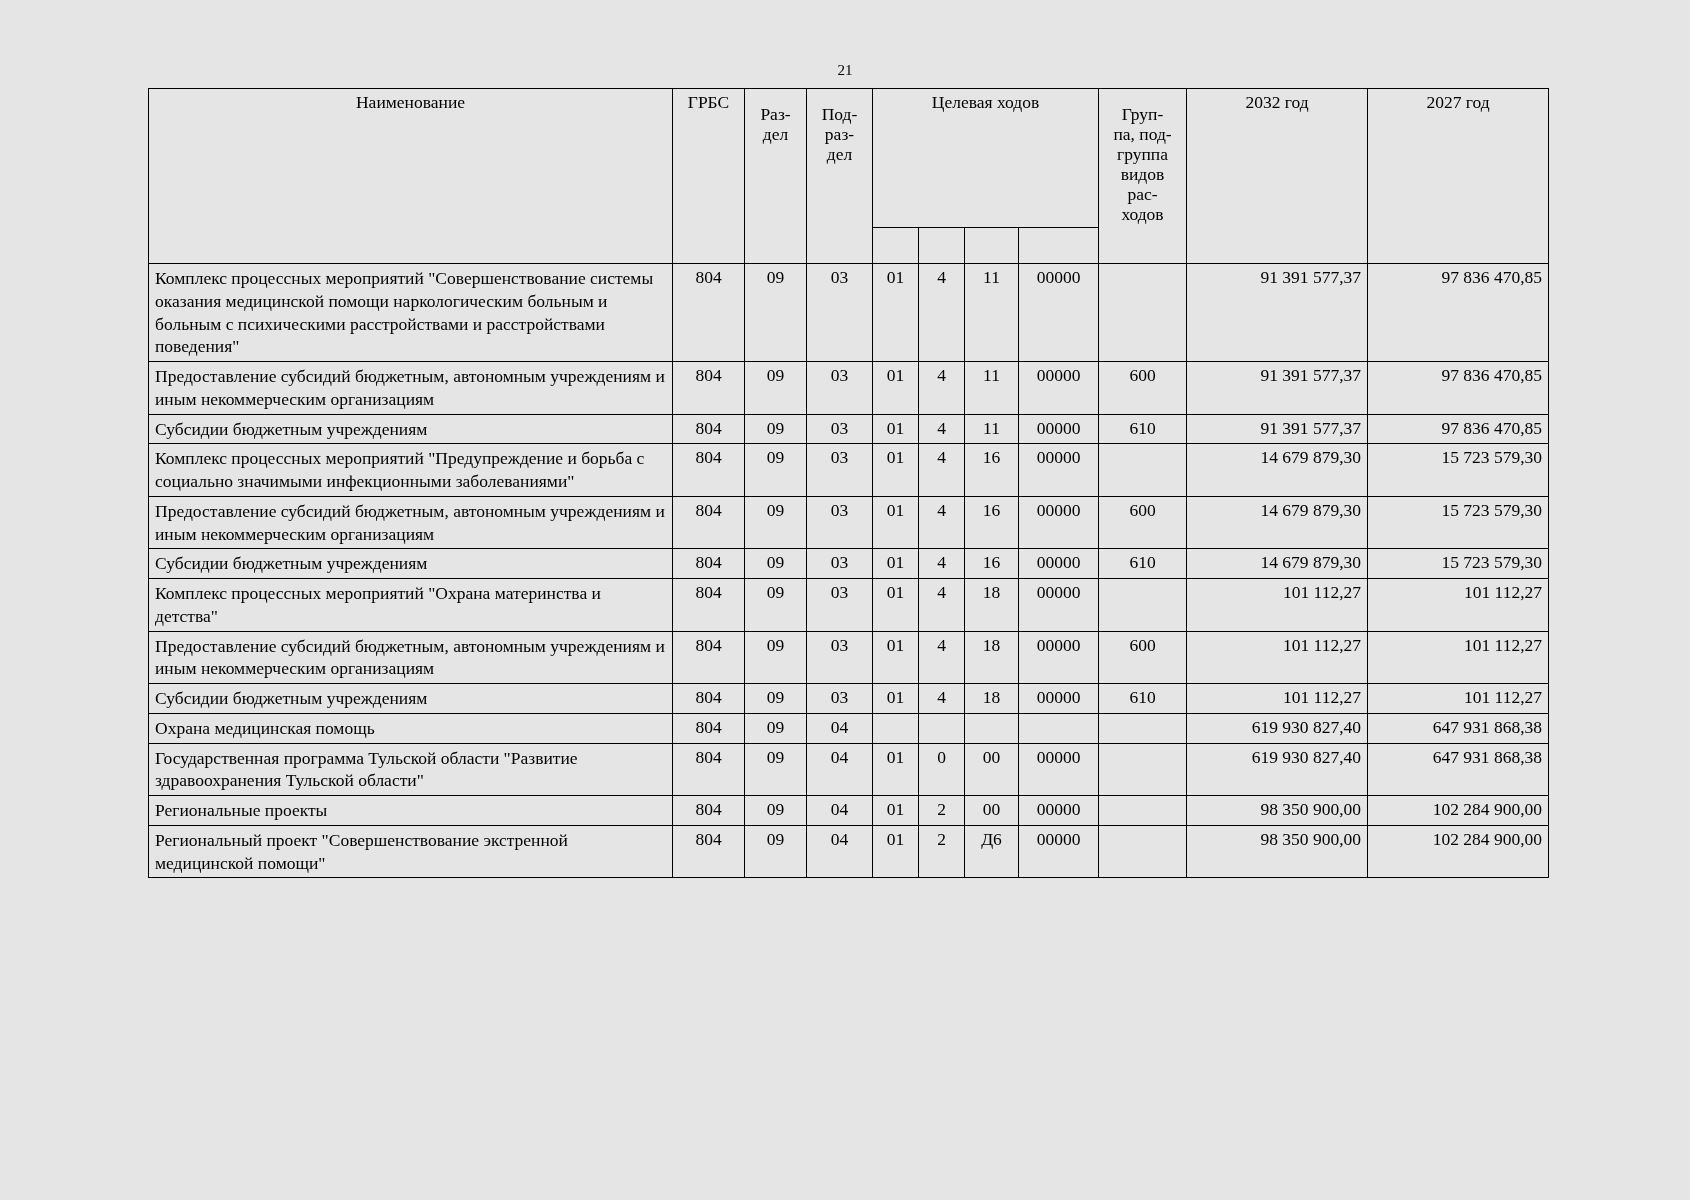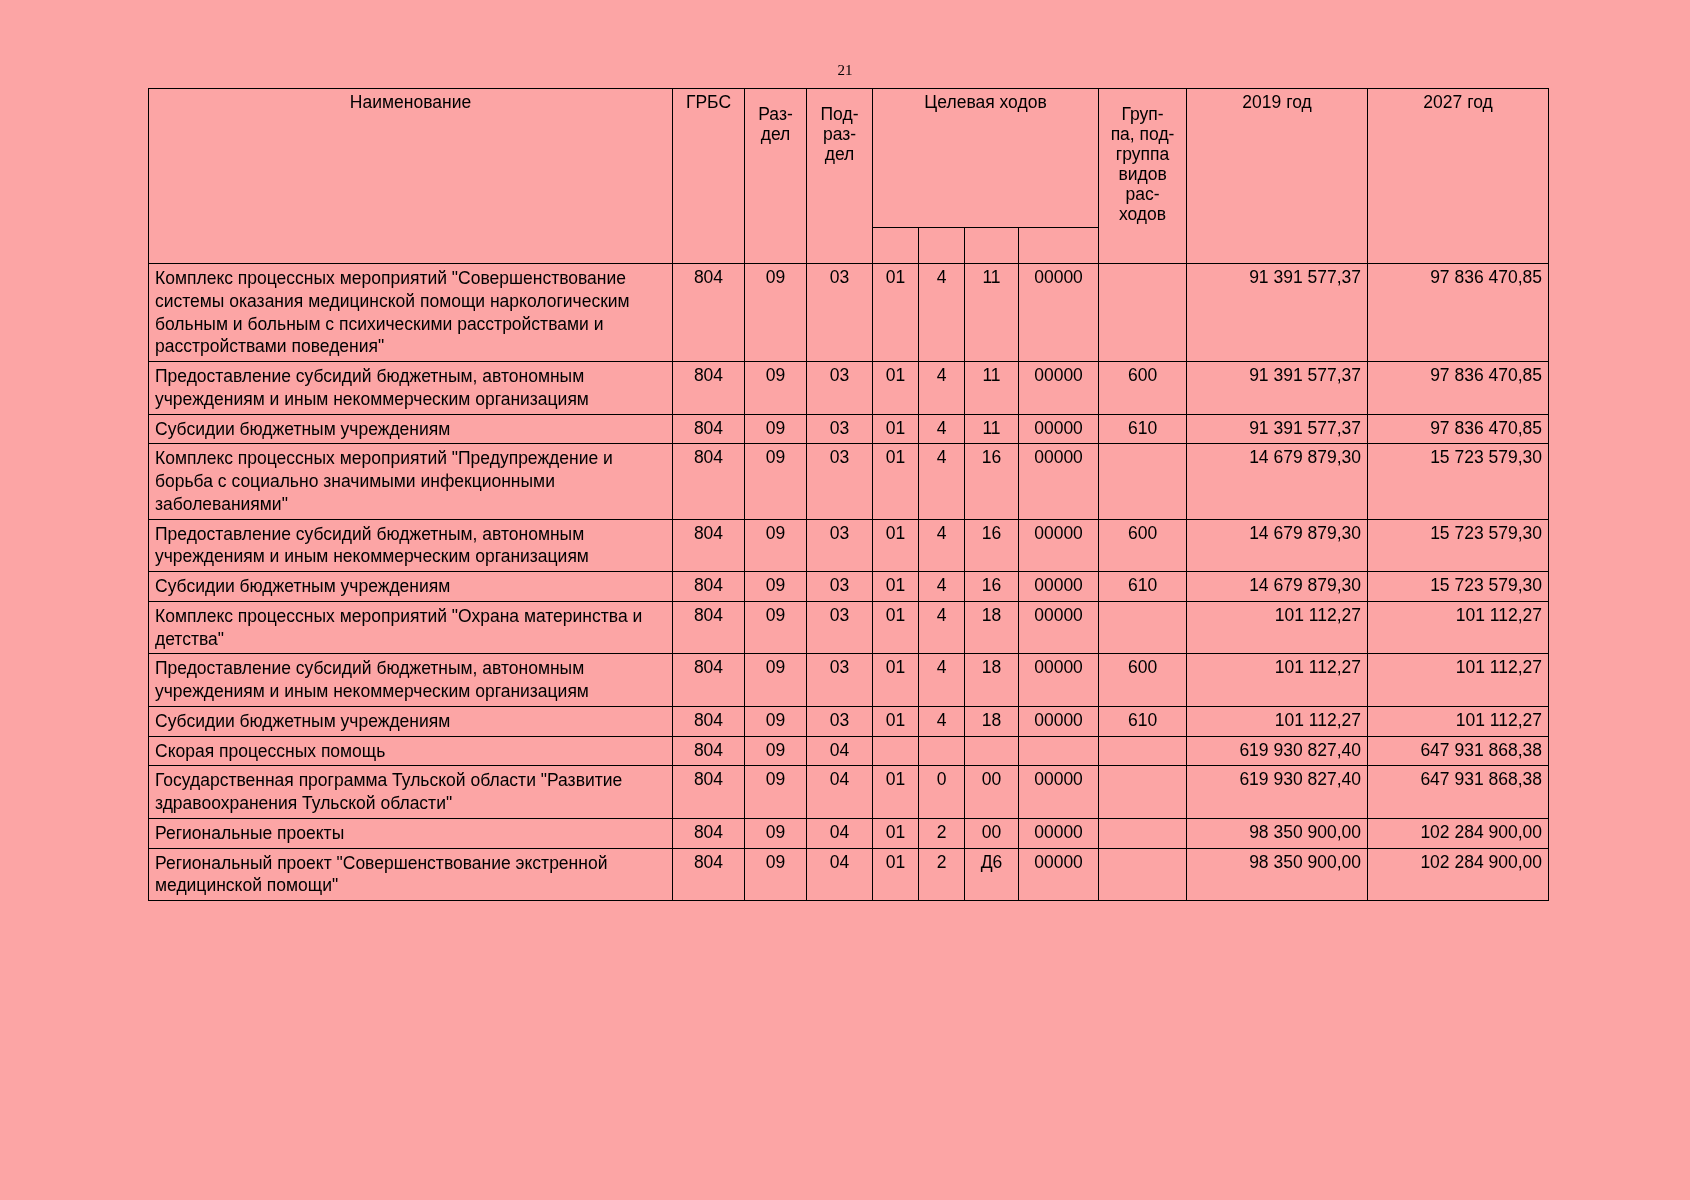--- a/index.html
+++ b/index.html
@@ -12,21 +12,21 @@
     height: 1200px;
     font-family: "Liberation Serif", serif;
     color: #000000;
     position: relative;
   }
   .page {
     position: absolute;
     left: 0; top: 0;
     width: 1690px;
     height: 1200px;
-    background: #fca5a5;
+    background: #e5e5e5;
   }
   .page-number {
     position: absolute;
     top: 62px;
     left: 0;
     width: 1690px;
     text-align: center;
     font-size: 15px;
     font-family: "Liberation Serif", serif;
   }
@@ -34,21 +34,21 @@
     position: absolute;
     left: 148px;
     top: 88px;
     width: 1400px;
   }
   table.budget {
     border-collapse: collapse;
     width: 1400px;
     table-layout: fixed;
     font-size: 17.5px;
-    font-family: Liberation Sans, sans-serif;
+    font-family: Liberation Serif, serif;
     padding-left: 36px;
   }
   table.budget td, table.budget th {
     border: 1.6px solid #000;
     padding: 3px 6px;
     vertical-align: top;
     font-weight: normal;
   }
   
   col.c-name   { width: 524px; }
@@ -116,21 +116,21 @@
           <td class="hdr-center" rowspan="2">
               <span class="hdr-stack">Раз-<br>дел</span>
             </td>
           <td class="hdr-center" rowspan="2">
               <span class="hdr-stack">Под-<br>раз-<br>дел</span>
             </td>
           <td class="hdr-center" colspan="4">Целевая ходов</td>
           <td class="hdr-center" rowspan="2">
               <span class="hdr-stack">Груп-<br>па, под-<br>группа<br>видов<br>рас-<br>ходов</span>
             </td>
-          <td class="hdr-center" rowspan="2">2019 год</td>
+          <td class="hdr-center" rowspan="2">2032 год</td>
           <td class="hdr-center" rowspan="2">2027 год</td>
         </tr>
         <tr>
           <td></td>
           <td></td>
           <td></td>
           <td></td>
         </tr>
       </thead>
       <tbody id="tbody">
@@ -245,21 +245,21 @@
             <td class="ctr">03</td>
             <td class="ctr">01</td>
             <td class="ctr">4</td>
             <td class="ctr">18</td>
             <td class="ctr">00000</td>
             <td class="ctr">610</td>
             <td class="num">101 112,27</td>
             <td class="num">101 112,27</td>
           </tr>
           <tr>
-            <td class="name-cell">Скорая процессных помощь</td>
+            <td class="name-cell">Охрана медицинская помощь</td>
             <td class="ctr">804</td>
             <td class="ctr">09</td>
             <td class="ctr">04</td>
             <td class="ctr"></td>
             <td class="ctr"></td>
             <td class="ctr"></td>
             <td class="ctr"></td>
             <td class="ctr"></td>
             <td class="num">619 930 827,40</td>
             <td class="num">647 931 868,38</td>

